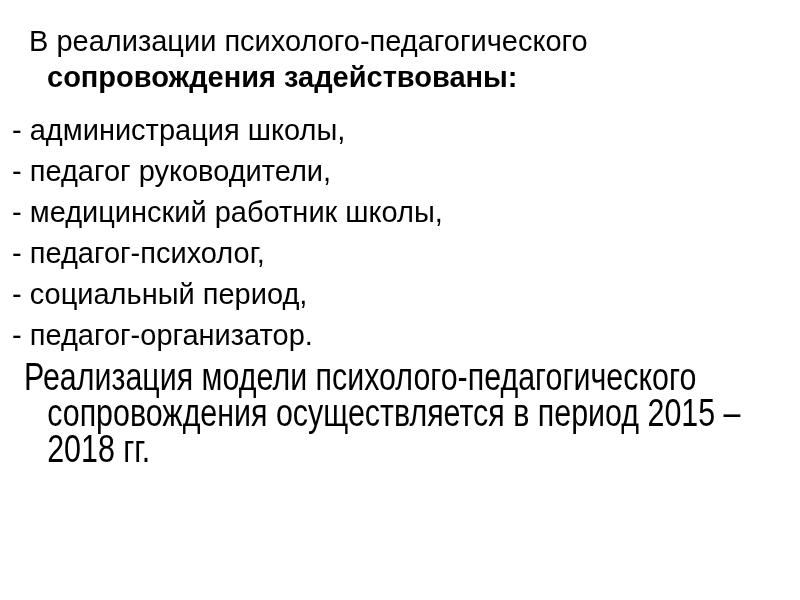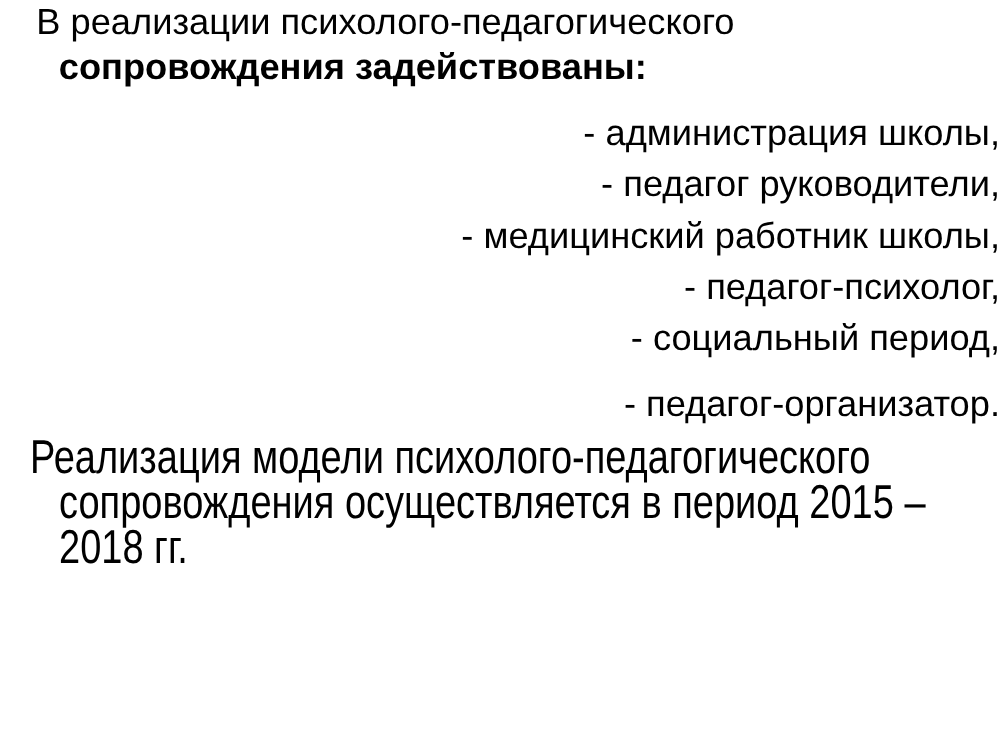--- a/index.html
+++ b/index.html
@@ -10,48 +10,48 @@
     width: 800px;
     height: 600px;
     background: #ffffff;
     color: #000000;
     font-family: "Liberation Sans", sans-serif;
     overflow: hidden;
   }
   .slide {
     width: 800px;
     height: 600px;
+    padding-top: 23px;
     box-sizing: border-box;
   }
   
   .p-intro {
     margin: 0;
   }
   .p-intro .ln {
     font-size: 29px;
     line-height: 36px;
     white-space: nowrap;
   }
   .p-intro .ln0 { margin-left: 29px; }
   .p-intro .ln1 { margin-left: 47px; font-weight: bold; }
 
   
   .plist {
     list-style: none;
     margin: 15px 0 0 0;
     padding: 0;
-    text-align: right;
   }
   .plist li {
     font-size: 29px;
     line-height: 41px;
     margin: 0 0 0 12px;
     white-space: nowrap;
   }
-  .plist li.last { margin-top: 12px; }
+  .plist li.last { margin-top: 0; }
 
   
   .p-period {
     margin: 3px 0 0 0;
     width: 1000px;
     transform: scaleX(0.8);
     transform-origin: 0 0;
   }
   .p-period .ln {
     font-size: 38px;

